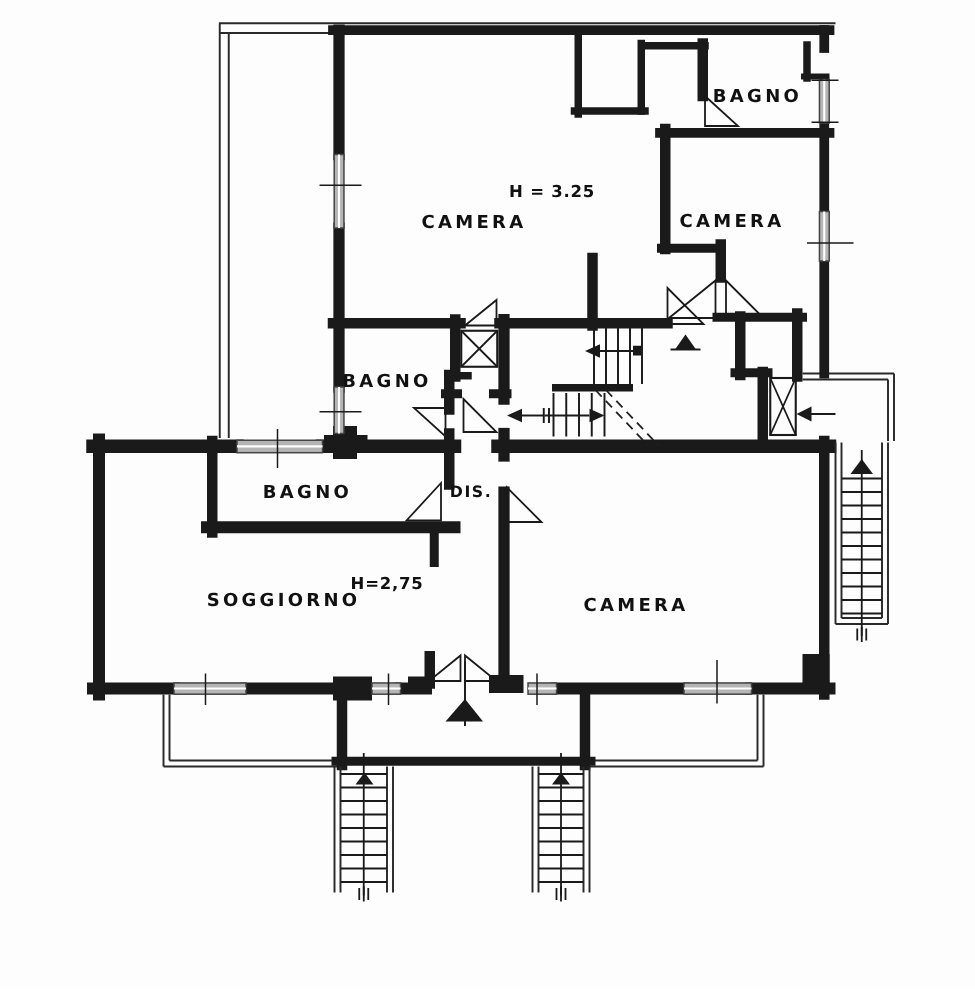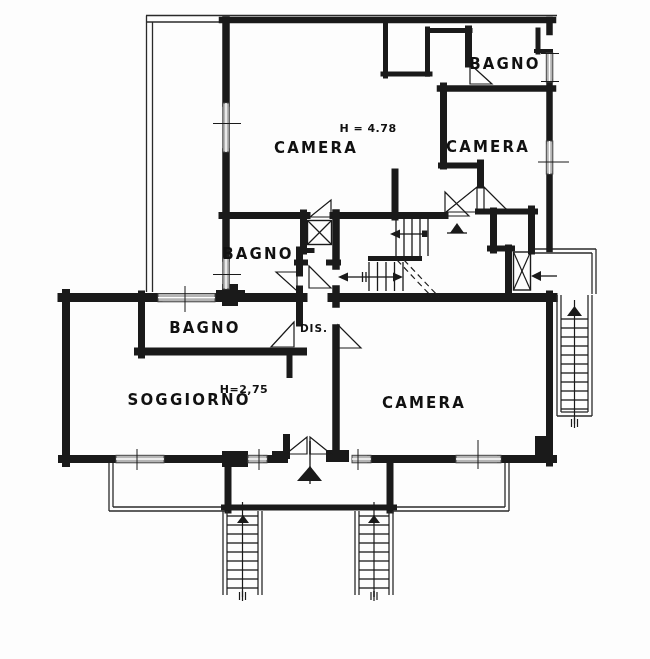--- a/index.html
+++ b/index.html
@@ -1,20 +1,20 @@
 <!DOCTYPE html>
 <html><head>
 <meta charset="utf-8">
 <style>
   html,body{margin:0;padding:0;background:#ffffff;}
   .stage{position:relative;width:650px;height:659px;background:#fdfdfd;overflow:hidden;
          font-family:"DejaVu Sans","Liberation Sans",sans-serif;}
   .plan-svg{position:absolute;left:0;top:0;}
   .room-label{position:absolute;transform:translate(-50%,-50%);color:#111;
-              font-weight:bold;font-size:15px;letter-spacing:2.2px;white-space:nowrap;}
+              font-weight:bold;font-size:12px;letter-spacing:2.2px;white-space:nowrap;}
   .room-label.small{font-size:10.5px;letter-spacing:1px;}
   .annot-label{position:absolute;transform:translate(-50%,-50%);color:#111;
                font-weight:bold;font-size:11px;letter-spacing:0.5px;white-space:nowrap;}
 </style>
 </head>
 <body>
 
 <div class="stage">
 <svg class="plan-svg" width="650" height="659" viewBox="0 0 650 659">
 
@@ -329,22 +329,22 @@
     <line x1="374" y1="502" x2="374" y2="597" stroke="#1a1a1a" stroke-width="1.2"></line>
     <g stroke="#1a1a1a" stroke-width="1.2">
       <line x1="371" y1="592" x2="371" y2="600"></line>
       <line x1="374" y1="591" x2="374" y2="601"></line>
       <line x1="377" y1="592" x2="377" y2="600"></line>
     </g>
   </g>
 </svg>
 
   <div class="room-label" style="left:316px;top:148px">CAMERA</div>
-  <div class="annot-label" style="left:368px;top:128px">H = 4.78</div>
+  <div class="annot-label" style="left:368px;top:128px">H = 3.25</div>
   <div class="room-label" style="left:505px;top:64px">BAGNO</div>
   <div class="room-label" style="left:488px;top:147px">CAMERA</div>
   <div class="room-label" style="left:258px;top:254px">BAGNO</div>
   <div class="room-label small" style="left:314px;top:328px">DIS.</div>
   <div class="room-label" style="left:205px;top:328px">BAGNO</div>
   <div class="room-label" style="left:189px;top:400px">SOGGIORNO</div>
-  <div class="annot-label" style="left:244px;top:389px">H=2,75</div>
+  <div class="annot-label" style="left:258px;top:389px">H=2,75</div>
   <div class="room-label" style="left:424px;top:403px">CAMERA</div>
 </div>
 
 </body></html>

